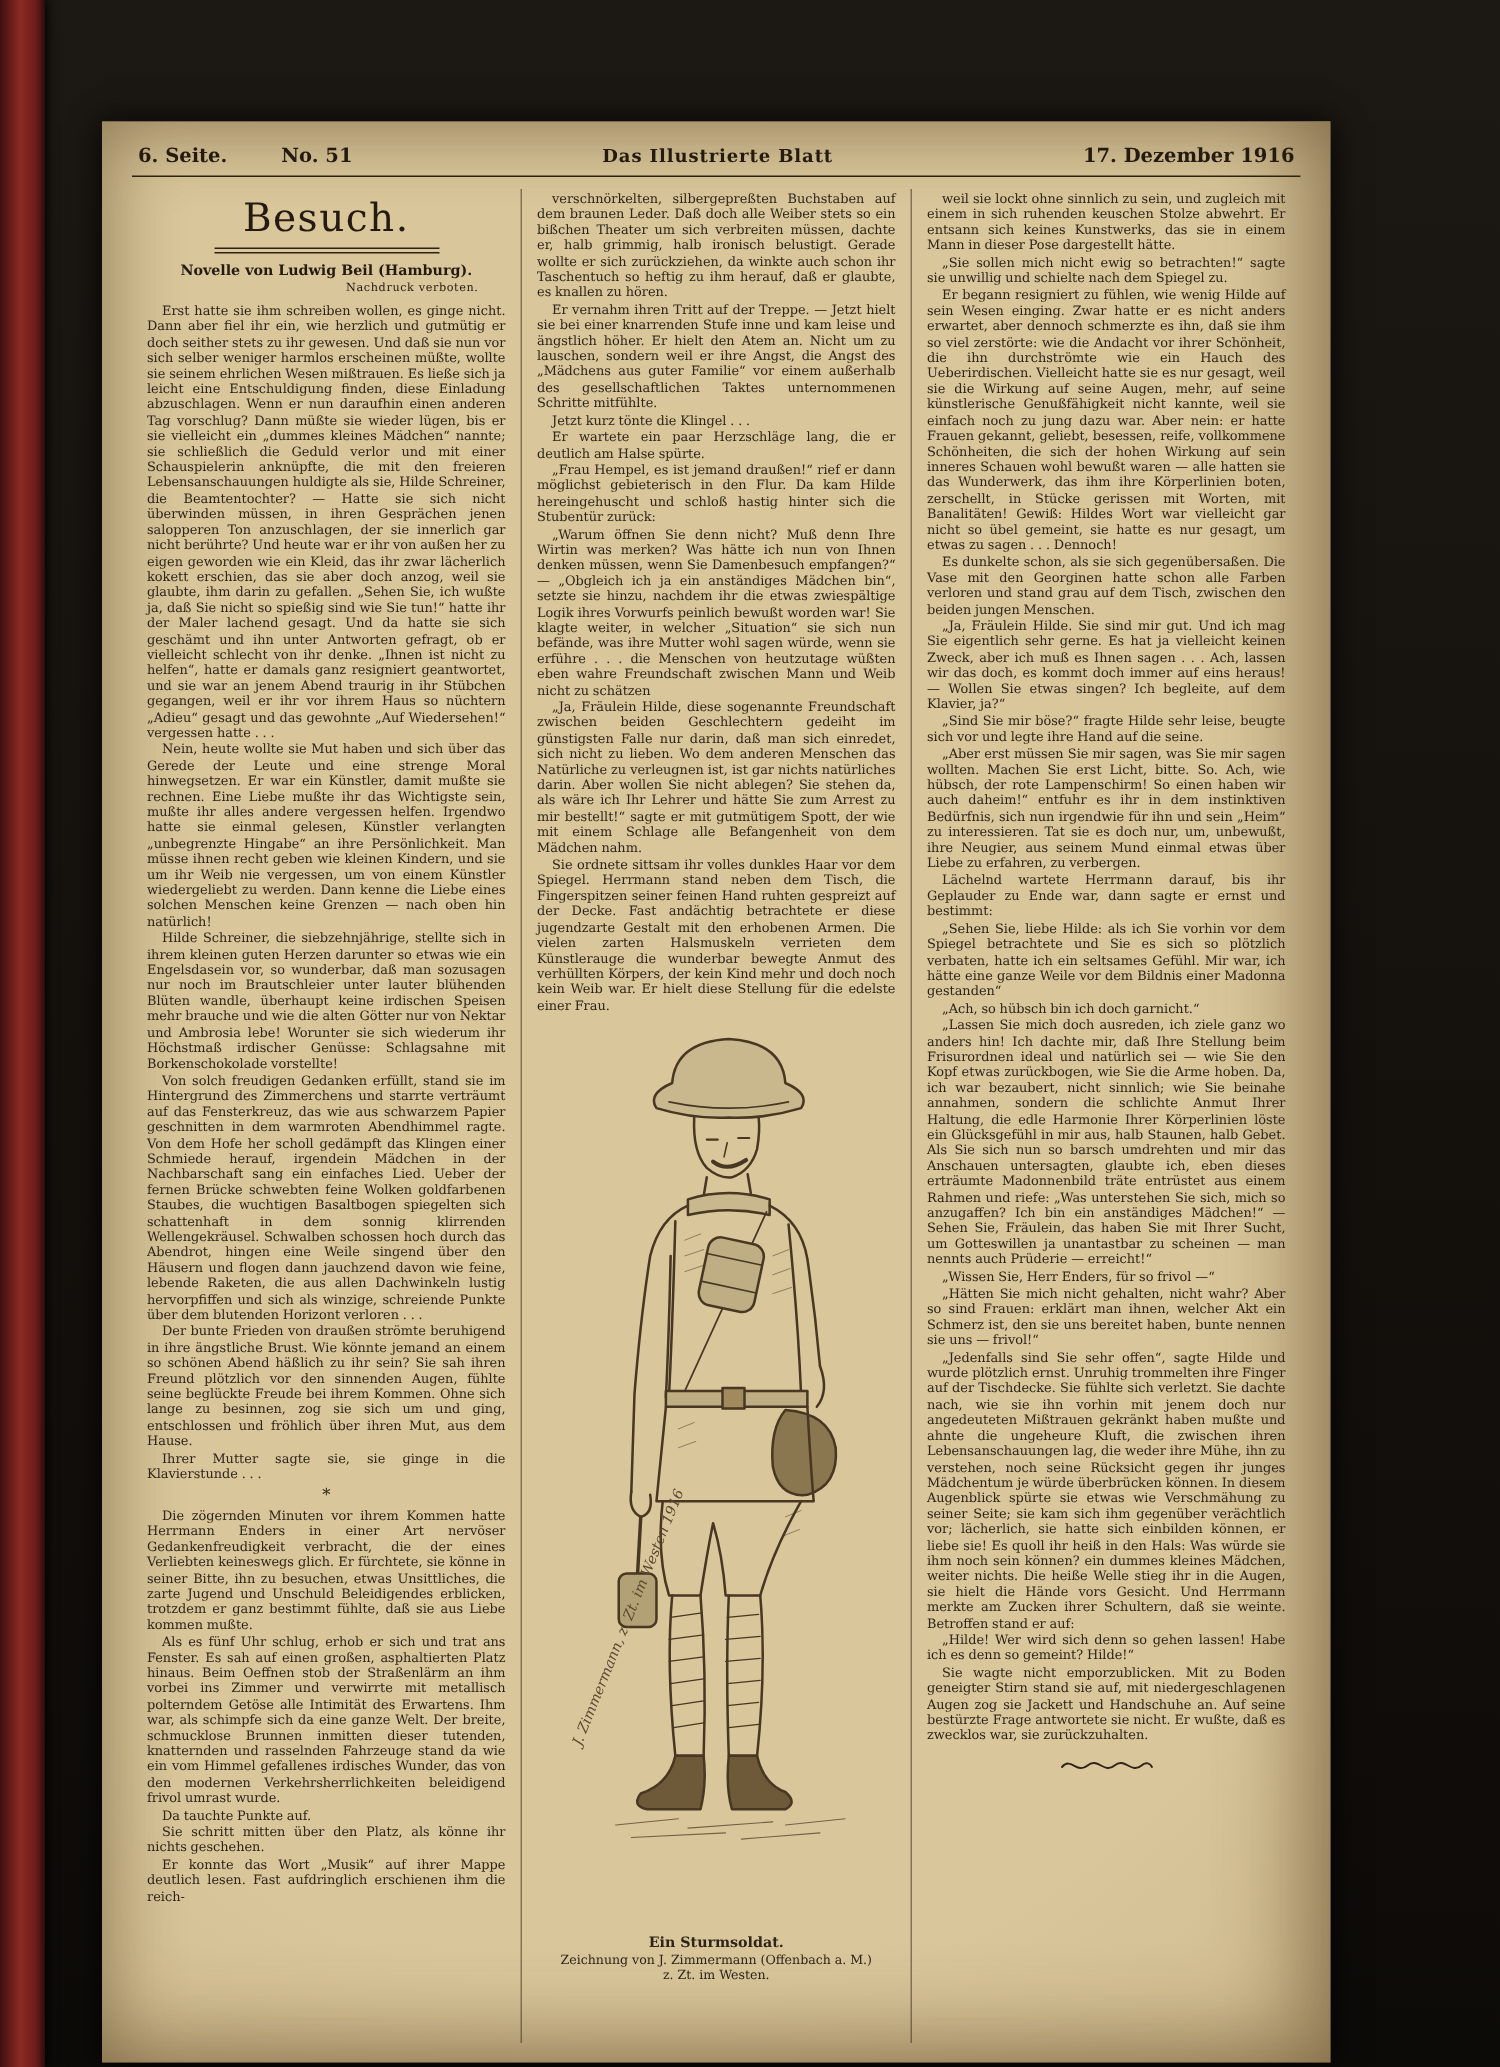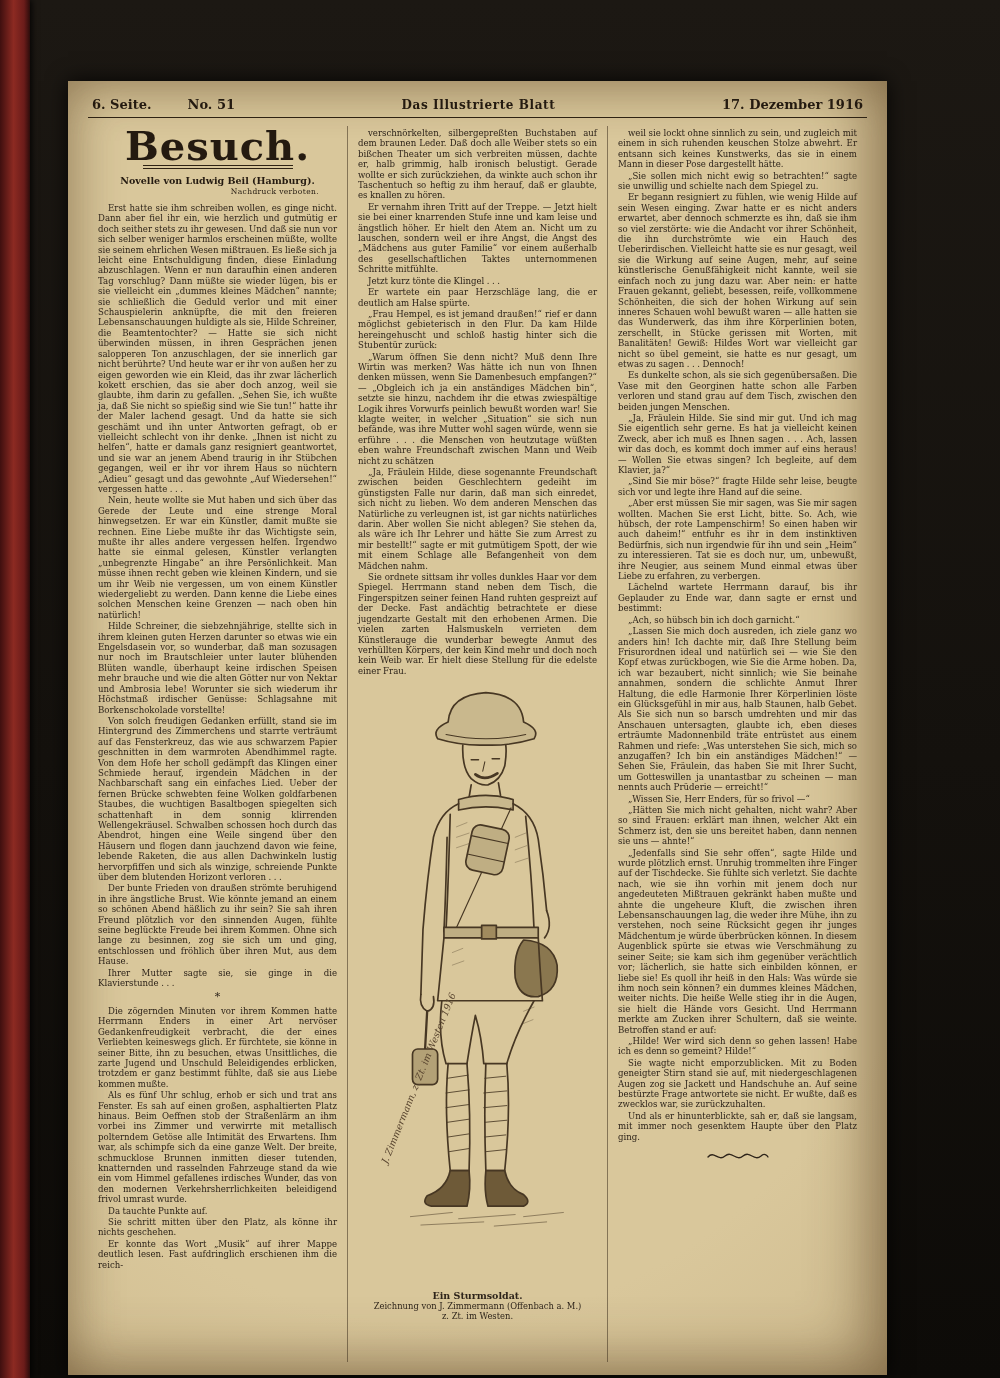--- a/index.html
+++ b/index.html
@@ -21,21 +21,21 @@
   .masthead .m-left { font-weight:bold; font-size:13px; display:flex; gap:36px; }
   .masthead .m-center { font-weight:bold; font-size:12px; letter-spacing:.6px; }
   .masthead .m-right { font-weight:bold; font-size:13px; }
   .columns { display:flex; height:1236px; margin-top:8px; color:#2e241a; }
   .col { flex:1 1 0; overflow:hidden; padding:2px 10px 0; }
   .col + .col { border-left:1px solid rgba(62,48,30,.55); }
   .col p { font-size:8.6px; line-height:10.4px; text-align:justify; text-indent:10px;
            margin-bottom:1px; word-spacing:-0.2px; }
   .col p.star-sep { text-align:center; text-indent:0; font-size:11px; margin:4px 0 3px; }
   .title-block { text-align:center; margin:0 0 7px; color:#241a10; }
-  .story-title { font-size:40px; font-weight:bold; line-height:36px; letter-spacing:1px; }
+  .story-title { font-size:26px; font-weight:normal; line-height:36px; letter-spacing:1px; }
   .flourish { width:150px; height:4px; margin:1px auto 6px;
               border-top:1.6px solid #2e2213; border-bottom:1px solid #2e2213; }
   .byline { font-size:9.5px; font-weight:bold; margin-top:2px; }
   .rights { font-size:7.5px; text-align:right; padding-right:18px; margin:1px 0 5px;
             letter-spacing:.4px; }
   .figure { margin-top:4px; text-align:center; }
   .figure svg { display:block; margin:0 auto; }
   .caption { text-align:center; margin-top:2px; color:#2e241a; }
   .caption .cap-title { font-size:9.5px; font-weight:bold; }
   .caption .cap-line { font-size:8.4px; line-height:10px; }
@@ -162,28 +162,28 @@
       <section class="col">
         <div>
             <p>weil sie lockt ohne sinnlich zu sein, und zugleich mit einem in sich ruhenden keuschen Stolze abwehrt. Er entsann sich keines Kunstwerks, das sie in einem Mann in dieser Pose dargestellt hätte.</p>
             <p>„Sie sollen mich nicht ewig so betrachten!“ sagte sie unwillig und schielte nach dem Spiegel zu.</p>
             <p>Er begann resigniert zu fühlen, wie wenig Hilde auf sein Wesen einging. Zwar hatte er es nicht anders erwartet, aber dennoch schmerzte es ihn, daß sie ihm so viel zerstörte: wie die Andacht vor ihrer Schönheit, die ihn durchströmte wie ein Hauch des Ueberirdischen. Vielleicht hatte sie es nur gesagt, weil sie die Wirkung auf seine Augen, mehr, auf seine künstlerische Genußfähigkeit nicht kannte, weil sie einfach noch zu jung dazu war. Aber nein: er hatte Frauen gekannt, geliebt, besessen, reife, vollkommene Schönheiten, die sich der hohen Wirkung auf sein inneres Schauen wohl bewußt waren — alle hatten sie das Wunderwerk, das ihm ihre Körperlinien boten, zerschellt, in Stücke gerissen mit Worten, mit Banalitäten! Gewiß: Hildes Wort war vielleicht gar nicht so übel gemeint, sie hatte es nur gesagt, um etwas zu sagen . . . Dennoch!</p>
             <p>Es dunkelte schon, als sie sich gegenübersaßen. Die Vase mit den Georginen hatte schon alle Farben verloren und stand grau auf dem Tisch, zwischen den beiden jungen Menschen.</p>
             <p>„Ja, Fräulein Hilde. Sie sind mir gut. Und ich mag Sie eigentlich sehr gerne. Es hat ja vielleicht keinen Zweck, aber ich muß es Ihnen sagen . . . Ach, lassen wir das doch, es kommt doch immer auf eins heraus! — Wollen Sie etwas singen? Ich begleite, auf dem Klavier, ja?“</p>
             <p>„Sind Sie mir böse?“ fragte Hilde sehr leise, beugte sich vor und legte ihre Hand auf die seine.</p>
             <p>„Aber erst müssen Sie mir sagen, was Sie mir sagen wollten. Machen Sie erst Licht, bitte. So. Ach, wie hübsch, der rote Lampenschirm! So einen haben wir auch daheim!“ entfuhr es ihr in dem instinktiven Bedürfnis, sich nun irgendwie für ihn und sein „Heim“ zu interessieren. Tat sie es doch nur, um, unbewußt, ihre Neugier, aus seinem Mund einmal etwas über Liebe zu erfahren, zu verbergen.</p>
             <p>Lächelnd wartete Herrmann darauf, bis ihr Geplauder zu Ende war, dann sagte er ernst und bestimmt:</p>
+            <p>„Sehen Sie, liebe Hilde: als ich Sie vorhin vor dem Spiegel betrachtete und Sie es sich so plötzlich verbaten, hatte ich ein seltsames Gefühl. Mir war, ich hätte eine ganze Weile vor dem Bildnis einer Madonna gestanden“</p>
             <p>„Ach, so hübsch bin ich doch garnicht.“</p>
             <p>„Lassen Sie mich doch ausreden, ich ziele ganz wo anders hin! Ich dachte mir, daß Ihre Stellung beim Frisurordnen ideal und natürlich sei — wie Sie den Kopf etwas zurückbogen, wie Sie die Arme hoben. Da, ich war bezaubert, nicht sinnlich; wie Sie beinahe annahmen, sondern die schlichte Anmut Ihrer Haltung, die edle Harmonie Ihrer Körperlinien löste ein Glücksgefühl in mir aus, halb Staunen, halb Gebet. Als Sie sich nun so barsch umdrehten und mir das Anschauen untersagten, glaubte ich, eben dieses erträumte Madonnenbild träte entrüstet aus einem Rahmen und riefe: „Was unterstehen Sie sich, mich so anzugaffen? Ich bin ein anständiges Mädchen!“ — Sehen Sie, Fräulein, das haben Sie mit Ihrer Sucht, um Gotteswillen ja unantastbar zu scheinen — man nennts auch Prüderie — erreicht!“</p>
             <p>„Wissen Sie, Herr Enders, für so frivol —“</p>
-            <p>„Hätten Sie mich nicht gehalten, nicht wahr? Aber so sind Frauen: erklärt man ihnen, welcher Akt ein Schmerz ist, den sie uns bereitet haben, dann nennen sie uns — ahnte!“</p>
+            <p>„Hätten Sie mich nicht gehalten, nicht wahr? Aber so sind Frauen: erklärt man ihnen, welcher Akt ein Schmerz ist, den sie uns bereitet haben, bunte nennen sie uns — frivol!“</p>
             <p>„Jedenfalls sind Sie sehr offen“, sagte Hilde und wurde plötzlich ernst. Unruhig trommelten ihre Finger auf der Tischdecke. Sie fühlte sich verletzt. Sie dachte nach, wie sie ihn vorhin mit jenem doch nur angedeuteten Mißtrauen gekränkt haben mußte und ahnte die ungeheure Kluft, die zwischen ihren Lebensanschauungen lag, die weder ihre Mühe, ihn zu verstehen, noch seine Rücksicht gegen ihr junges Mädchentum je würde überbrücken können. In diesem Augenblick spürte sie etwas wie Verschmähung zu seiner Seite; sie kam sich ihm gegenüber verächtlich vor; lächerlich, sie hatte sich einbilden können, er liebe sie! Es quoll ihr heiß in den Hals: Was würde sie ihm noch sein können? ein dummes kleines Mädchen, weiter nichts. Die heiße Welle stieg ihr in die Augen, sie hielt die Hände vors Gesicht. Und Herrmann merkte am Zucken ihrer Schultern, daß sie weinte. Betroffen stand er auf:</p>
             <p>„Hilde! Wer wird sich denn so gehen lassen! Habe ich es denn so gemeint? Hilde!“</p>
             <p>Sie wagte nicht emporzublicken. Mit zu Boden geneigter Stirn stand sie auf, mit niedergeschlagenen Augen zog sie Jackett und Handschuhe an. Auf seine bestürzte Frage antwortete sie nicht. Er wußte, daß es zwecklos war, sie zurückzuhalten.</p>
-            <p>Und als er hinunterblickte, sah er, daß sie langsam, mit immer noch gesenktem Haupte über den Platz ging.</p>
           </div>
         <div class="tailpiece">
           <svg width="64" height="14" viewBox="0 0 64 14">
             <path d="M2,8 C8,1 12,13 19,7 C26,1 30,13 37,7 C44,1 48,13 55,7 C58,4 61,6 62,8" stroke="#2e241a" fill="none" stroke-width="1.3" stroke-linecap="round"></path>
           </svg>
         </div>
       </section>
 
     </div>
   </div>

